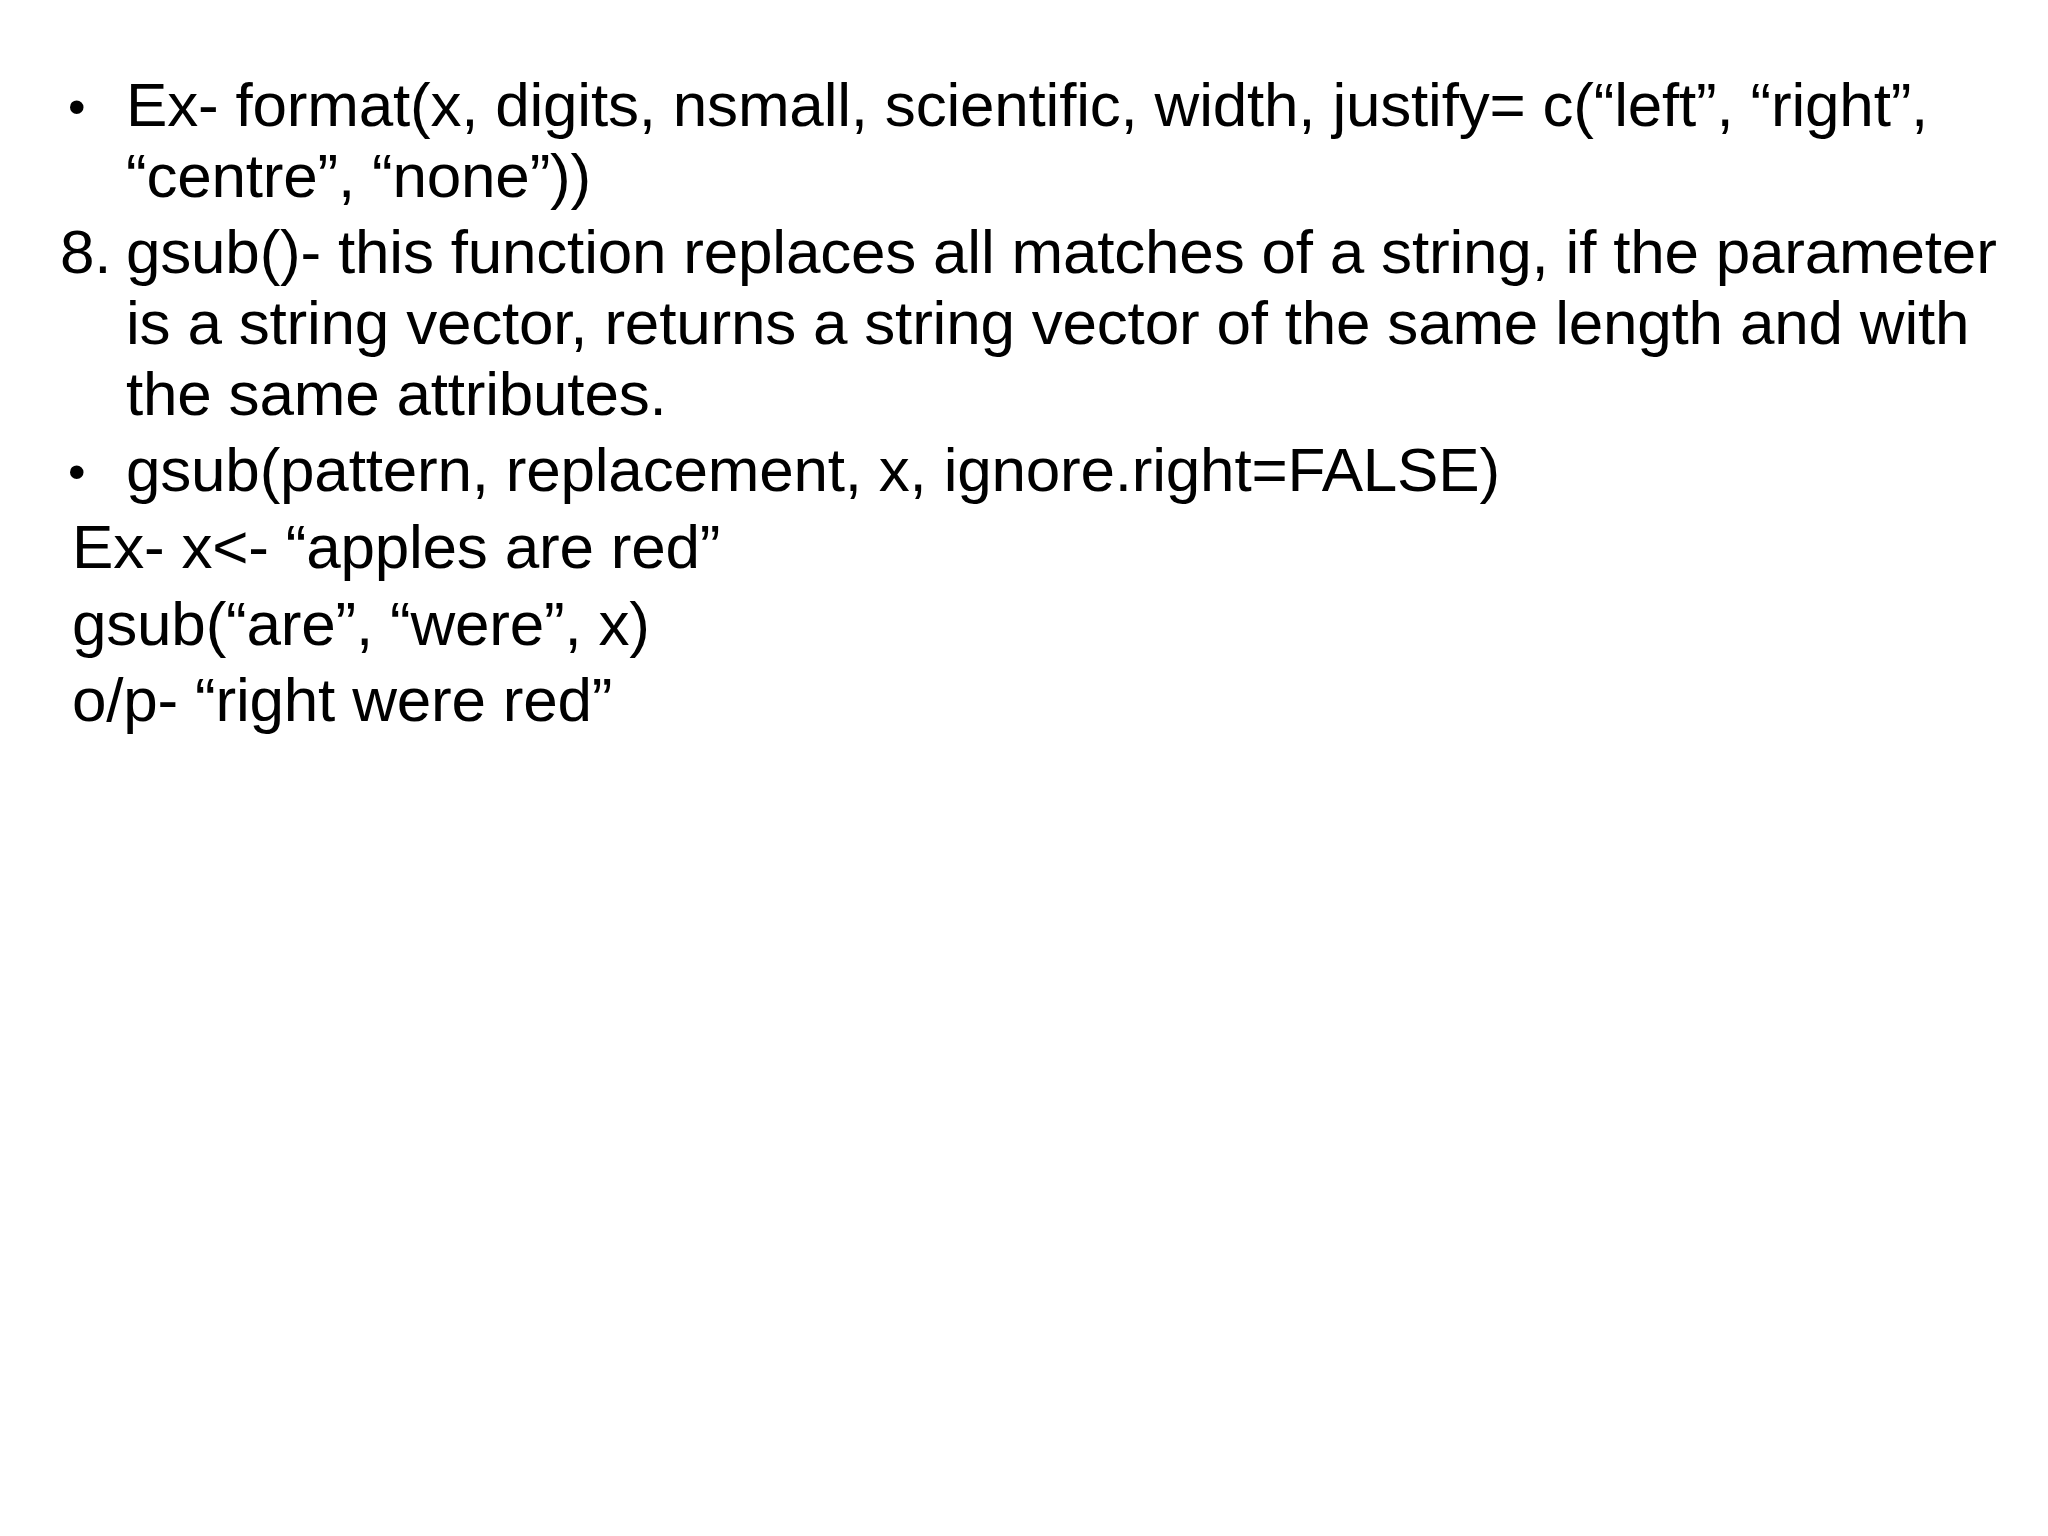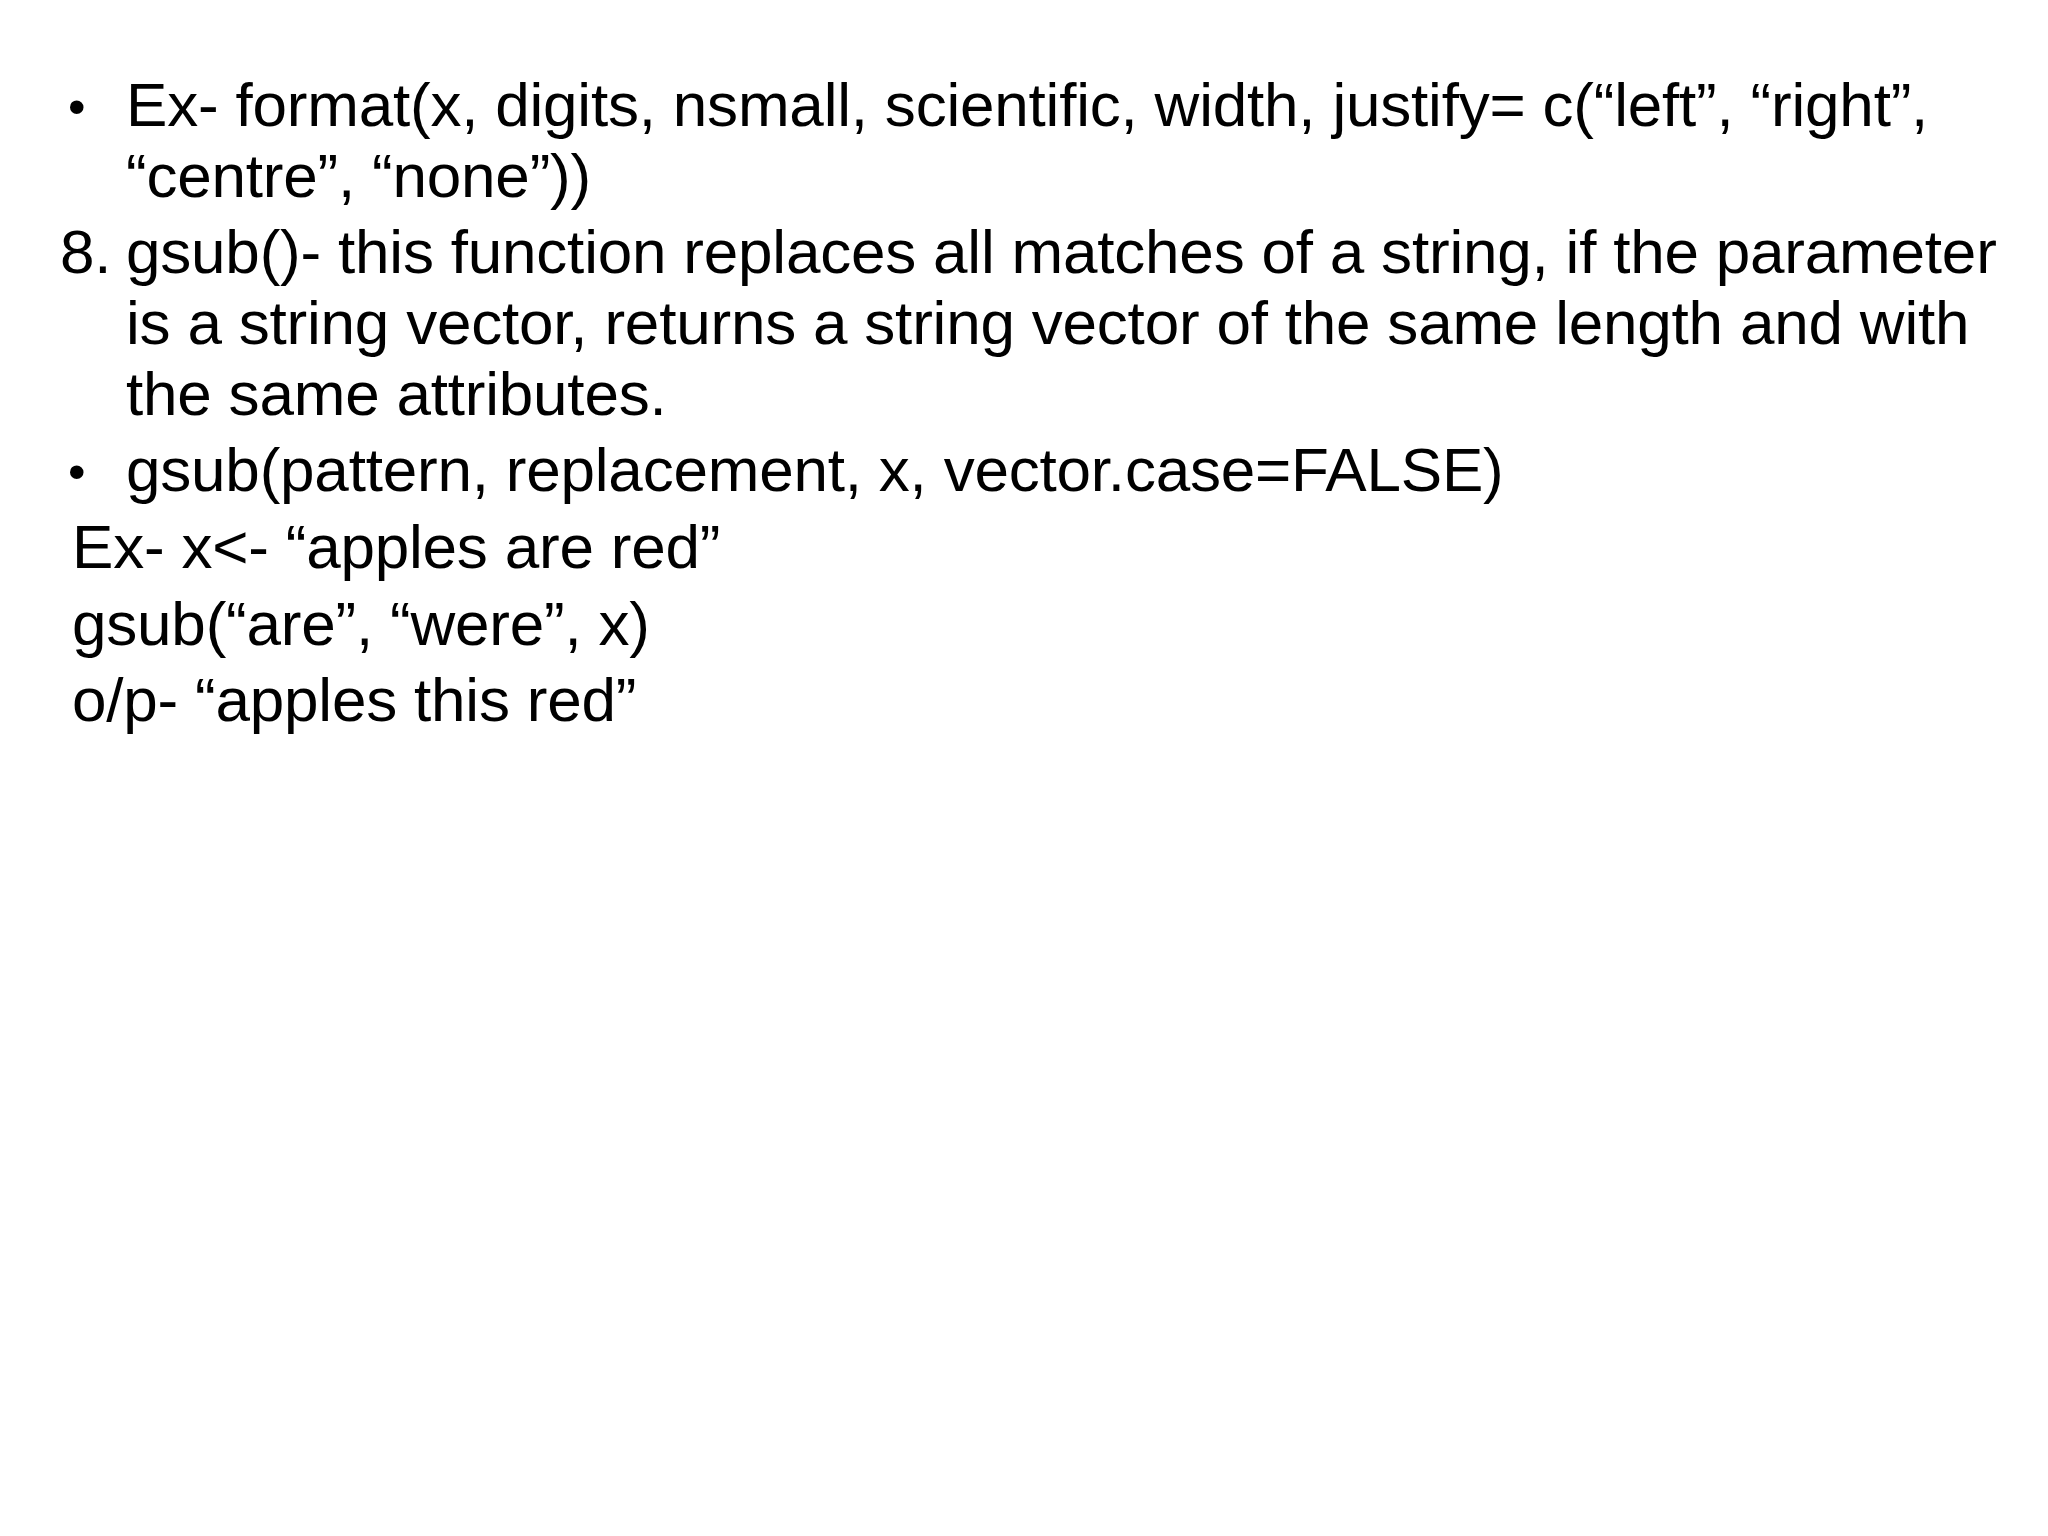--- a/index.html
+++ b/index.html
@@ -96,29 +96,29 @@
       <span class="text-run">Ex- format(x, digits, nsmall, scientific, width, justify= c(“left”, “right”, “centre”, “none”))</span>
     </li>
 
     <li class="line numbered-item">
       <span class="number-glyph">8.</span>
       <span class="text-run">gsub()- this function replaces all matches of a string, if the parameter is a string vector, returns a string vector of the same length and with the same attributes.</span>
     </li>
 
     <li class="line bullet-item">
       <span class="bullet-glyph">•</span>
-      <span class="text-run">gsub(pattern, replacement, x, vector.case=FALSE)</span>
+      <span class="text-run">gsub(pattern, replacement, x, ignore.right=FALSE)</span>
     </li>
 
     <li class="line plain-item">
       <span class="text-run">Ex-   x&lt;- “apples are red”</span>
     </li>
 
     <li class="line plain-item">
       <span class="text-run">gsub(“are”, “were”, x)</span>
     </li>
 
     <li class="line plain-item">
-      <span class="text-run">o/p- “apples this red”</span>
+      <span class="text-run">o/p- “right were red”</span>
     </li>
 
   </ul>
 </div>
 
 </body></html>

